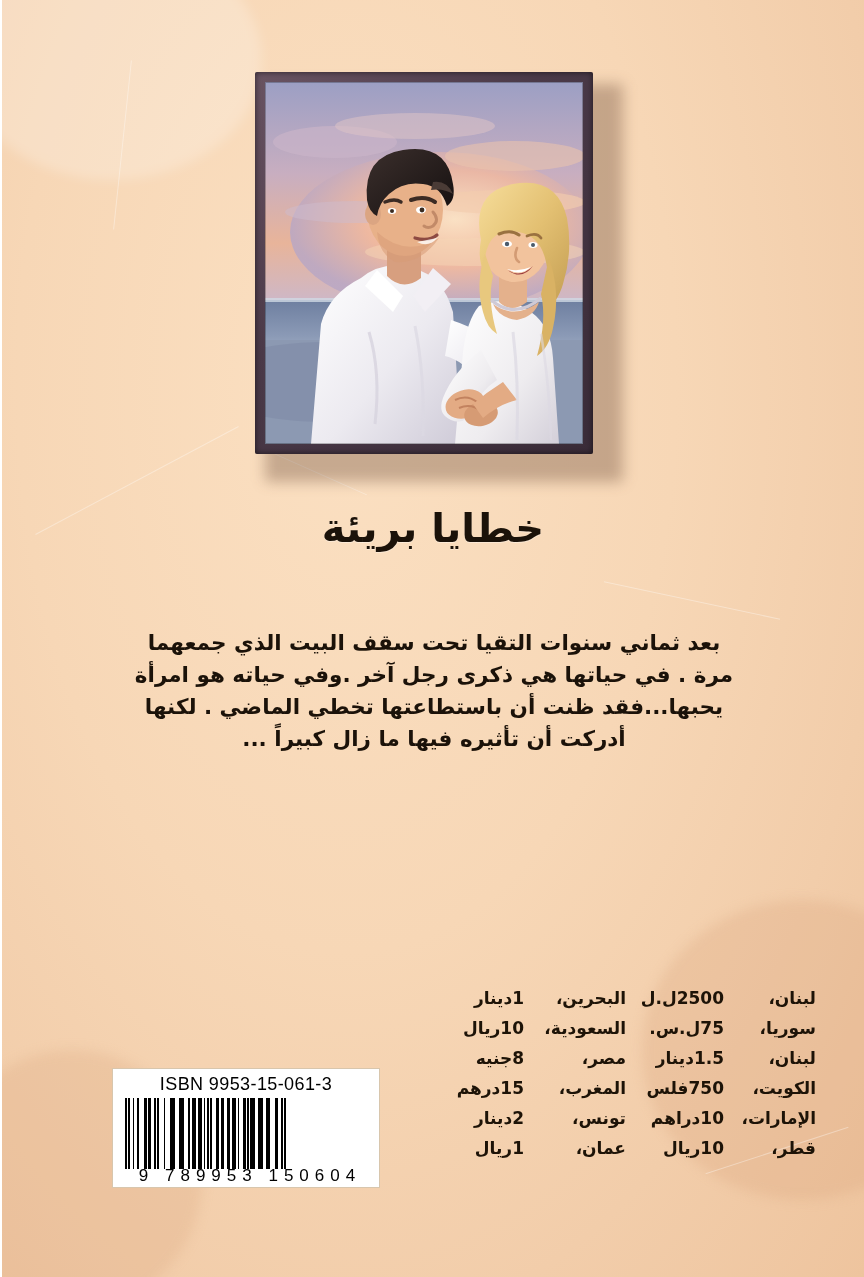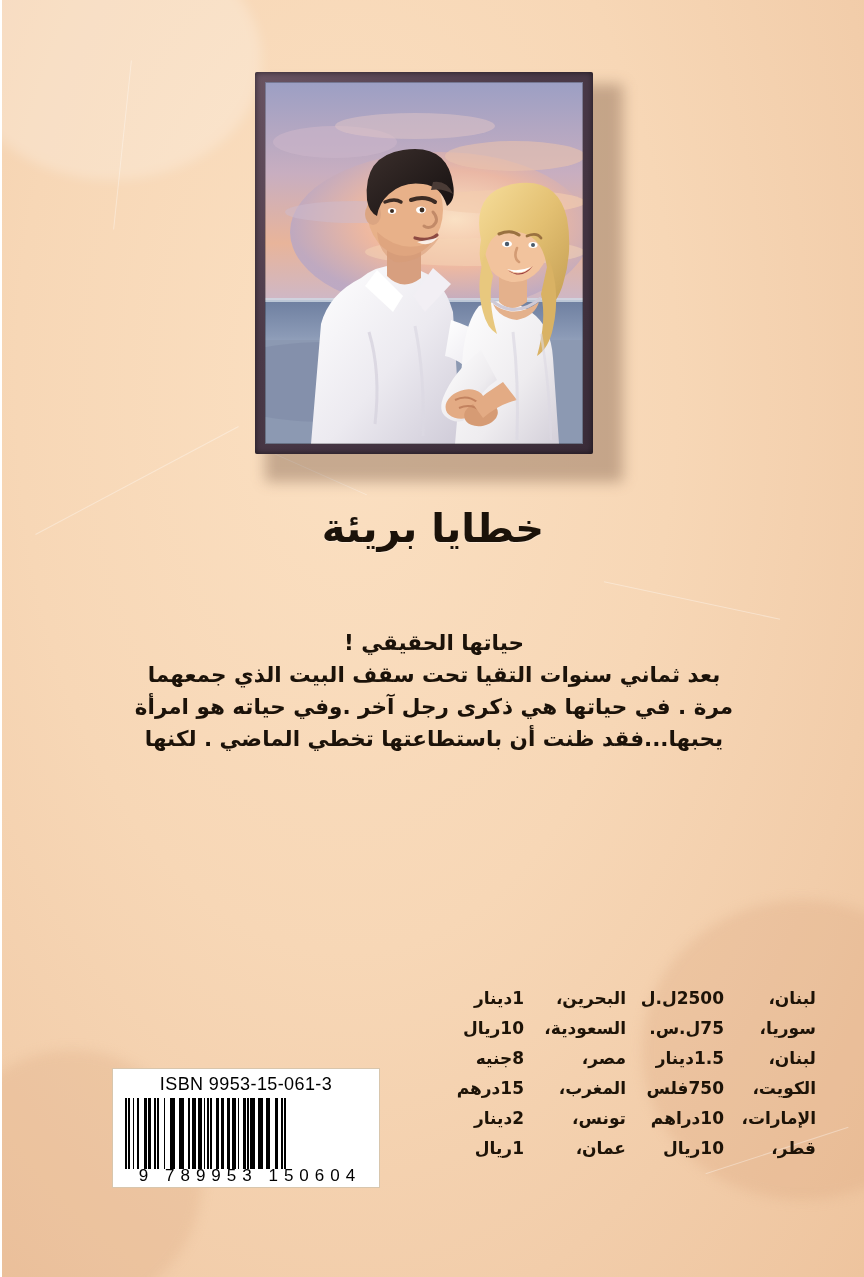--- a/index.html
+++ b/index.html
@@ -338,24 +338,24 @@
 
           <rect x="0" y="0" width="318" height="362" fill="none" stroke="rgba(0,0,0,0.25)" stroke-width="2"></rect>
         </svg>
       </div>
     </div>
   </div>
 
   <div id="book-title">خطايا بريئة</div>
 
   <div id="blurb">
-    <p>حياتها الحقيقي !</p>
     <p>بعد ثماني سنوات التقيا تحت سقف البيت الذي جمعهما</p>
     <p>مرة . في حياتها هي ذكرى رجل آخر .وفي حياته هو امرأة</p>
     <p>يحبها...فقد ظنت أن باستطاعتها تخطي الماضي . لكنها</p>
+    <p>أدركت أن تأثيره فيها ما زال كبيراً ...</p>
   </div>
 
   <div id="prices">
     <div class="col c1">
       <div class="row">
         <span class="country">لبنان،</span>
         <span class="amount">2500ل.ل</span>
       </div>
       <div class="row">
         <span class="country">سوريا،</span>

